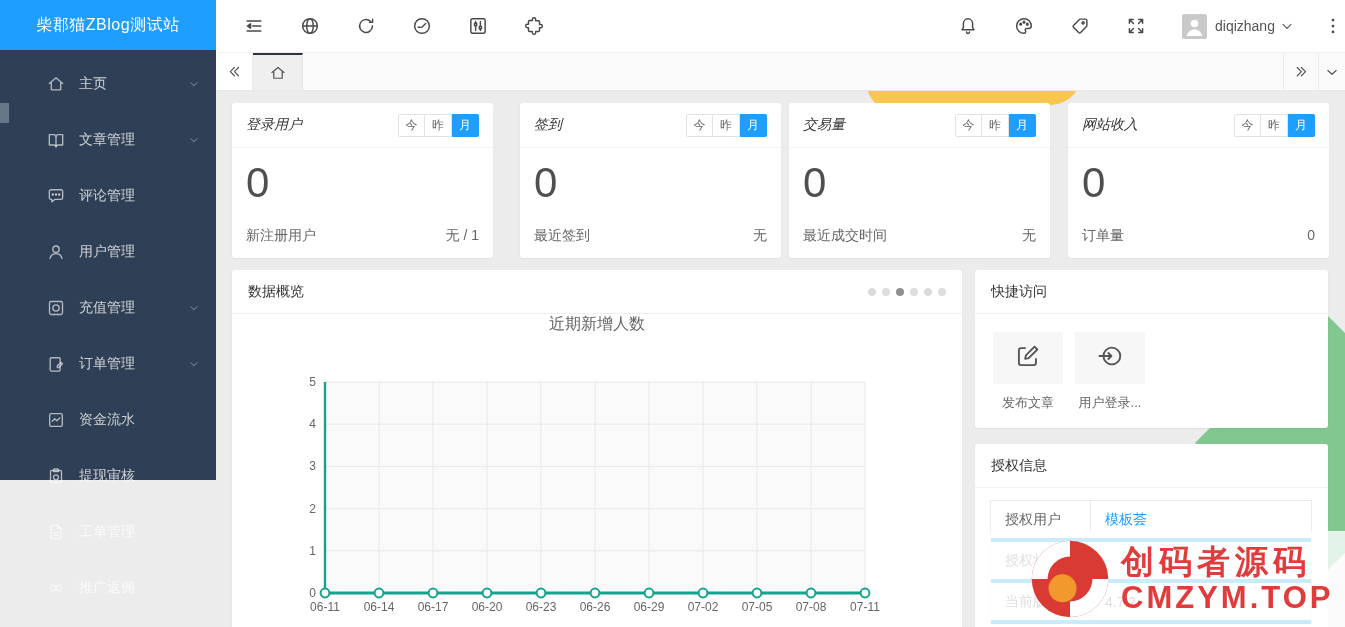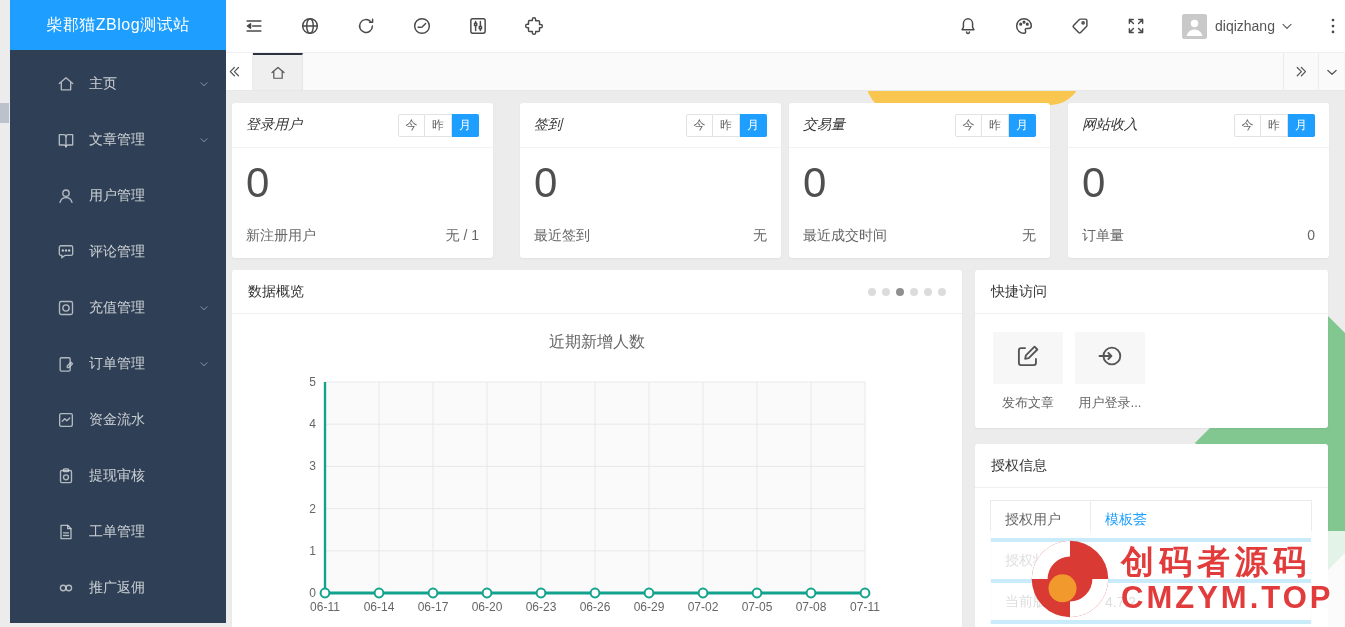--- a/index.html
+++ b/index.html
@@ -1,20 +1,20 @@
 <!DOCTYPE html>
 <html><head>
 <meta charset="utf-8">
 <style>
   * { box-sizing: border-box; margin: 0; padding: 0; }
   html,body { width:1345px; height:627px; overflow:hidden; font-family:"Liberation Sans","DejaVu Sans",sans-serif; background:#ececec; }
   #stage { position:relative; width:1345px; height:627px; overflow:hidden; }
 
   
-  .sidebar { position:absolute; left:0; top:0; width:216px; height:623px; background:#2f4056; z-index:20;margin-left:10px; }
+  .sidebar { position:absolute; left:0; top:0; width:216px; height:480px; background:#2f4056; z-index:20; }
   .logo { height:50px; background:#1e9fff; color:#fff; font-size:16px; display:flex; align-items:center; justify-content:center; letter-spacing:.5px; }
   .menu { padding-top:6px; }
   .menu-item { height:56px; display:flex; align-items:center; padding:0 16px 0 46px; color:rgba(255,255,255,.75); font-size:14px; cursor:pointer; }
   .mi-icon { width:20px; height:20px; margin-right:13px; opacity:.85; flex:none; }
   .mi-icon svg, .mi-chevron svg { display:block; width:100%; height:100%; }
   .mi-label { flex:1; }
   .mi-chevron { width:12px; height:12px; opacity:.75; flex:none; }
   .sidebar-notch { position:absolute; left:0; top:103px; width:9px; height:20px; background:#95a0b3; opacity:.55; z-index:21; }
 
   
@@ -53,21 +53,21 @@
   .filter-btn.active { background:#1e9fff; border-color:#1e9fff; color:#fff; }
   .card-value { font-size:42px; color:#4f4f4f; padding:12px 14px 0; font-weight:400; line-height:1.1; }
   .card-foot { position:absolute; left:14px; right:14px; bottom:13px; display:flex; justify-content:space-between; font-size:14px; color:#666; }
 
   .panel { position:absolute; background:#fff; border-radius:3px; z-index:2; box-shadow:0 1px 2px rgba(0,0,0,.05); }
   .panel-head { height:44px; display:flex; align-items:center; justify-content:space-between; padding:0 16px; border-bottom:1px solid #f0f0f0; font-size:14px; color:#333; }
   #overview-panel { left:16px; top:179px; width:730px; height:460px; }
   .dots { display:flex; align-items:center; }
   .dot { width:8px; height:8px; border-radius:50%; background:#dcdcdc; margin-left:6px; cursor:pointer; }
   .dot.active { background:#8f8f8f; }
-  .chart-title { text-align:center; margin-top:18px; font-size:16px; color:#666; }
+  .chart-title { text-align:center; font-size:16px; color:#666; }
   #chart-holder { position:absolute; left:0; top:100px; width:730px; height:260px; }
 
   #quick-panel { left:759px; top:179px; width:353px; height:158px; }
   .tile { position:absolute; top:62px; width:70px; height:52px; background:#f7f7f7; display:flex; align-items:center; justify-content:center; color:#555; cursor:pointer; }
   .tile svg { width:28px; height:28px; }
   .tile-label { position:absolute; top:124px; width:86px; text-align:center; font-size:13px; color:#666; white-space:nowrap; }
 
   #license-panel { left:759px; top:353px; width:353px; height:200px; }
   .lic-table { position:absolute; left:15px; top:56px; width:322px; border:1px solid #ebebeb; border-bottom:none; }
   .lic-row { display:flex; height:41px; border-bottom:4px solid #0ea5e9; }
@@ -115,36 +115,36 @@
           <span class="mi-label">文章管理</span>
           <span class="mi-chevron">
             <svg class="lineicon" viewBox="0 0 24 24">
               <path d="M6 9.5l6 6 6-6"></path>
             </svg>
           </span>
         </div>
         <div class="menu-item">
           <span class="mi-icon">
             <svg class="lineicon" viewBox="0 0 24 24">
-              <circle cx="12" cy="8.6" r="3.8"></circle>
-              <path d="M4.8 19.6c1-3.8 4-5.7 7.2-5.7s6.2 1.9 7.2 5.7"></path>
-            </svg>
-          </span>
-          <span class="mi-label">用户管理</span>
-        </div>
-        <div class="menu-item">
-          <span class="mi-icon">
-            <svg class="lineicon" viewBox="0 0 24 24">
               <path d="M4 6.5A2 2 0 0 1 6 4.5h12a2 2 0 0 1 2 2v7.5a2 2 0 0 1-2 2h-7l-4 3v-3H6a2 2 0 0 1-2-2Z"></path>
               <circle cx="8.2" cy="10.2" r=".7" fill="currentColor"></circle>
               <circle cx="12" cy="10.2" r=".7" fill="currentColor"></circle>
               <circle cx="15.8" cy="10.2" r=".7" fill="currentColor"></circle>
             </svg>
           </span>
           <span class="mi-label">评论管理</span>
+        </div>
+        <div class="menu-item">
+          <span class="mi-icon">
+            <svg class="lineicon" viewBox="0 0 24 24">
+              <circle cx="12" cy="8.6" r="3.8"></circle>
+              <path d="M4.8 19.6c1-3.8 4-5.7 7.2-5.7s6.2 1.9 7.2 5.7"></path>
+            </svg>
+          </span>
+          <span class="mi-label">用户管理</span>
         </div>
         <div class="menu-item">
           <span class="mi-icon">
             <svg class="lineicon" viewBox="0 0 24 24">
               <rect x="4.2" y="4.2" width="15.6" height="15.6" rx="2"></rect>
               <circle cx="12" cy="12" r="3.8"></circle>
             </svg>
           </span>
           <span class="mi-label">充值管理</span>
           <span class="mi-chevron">

